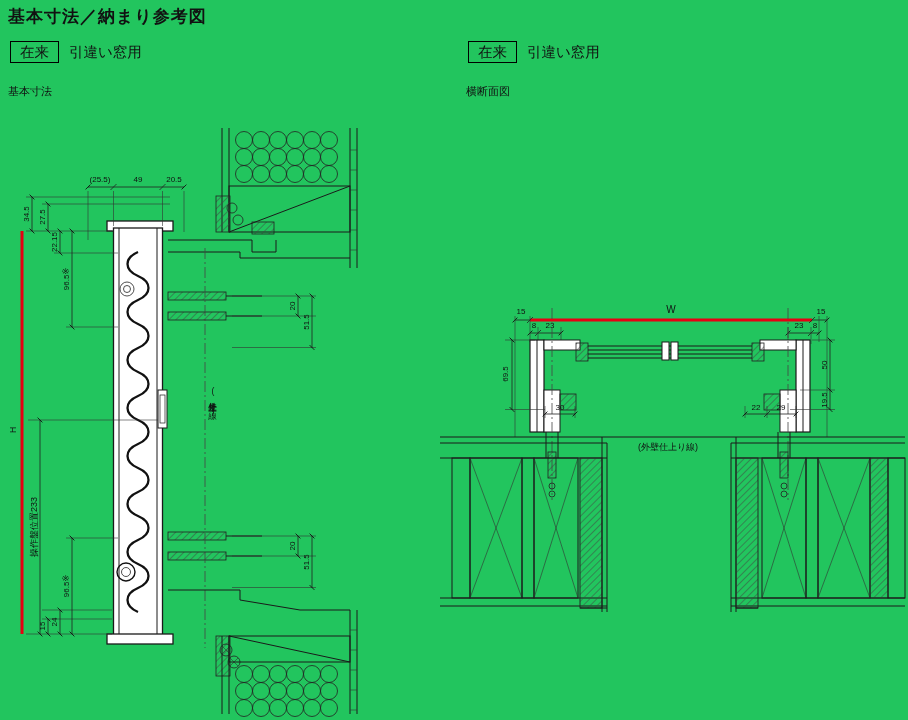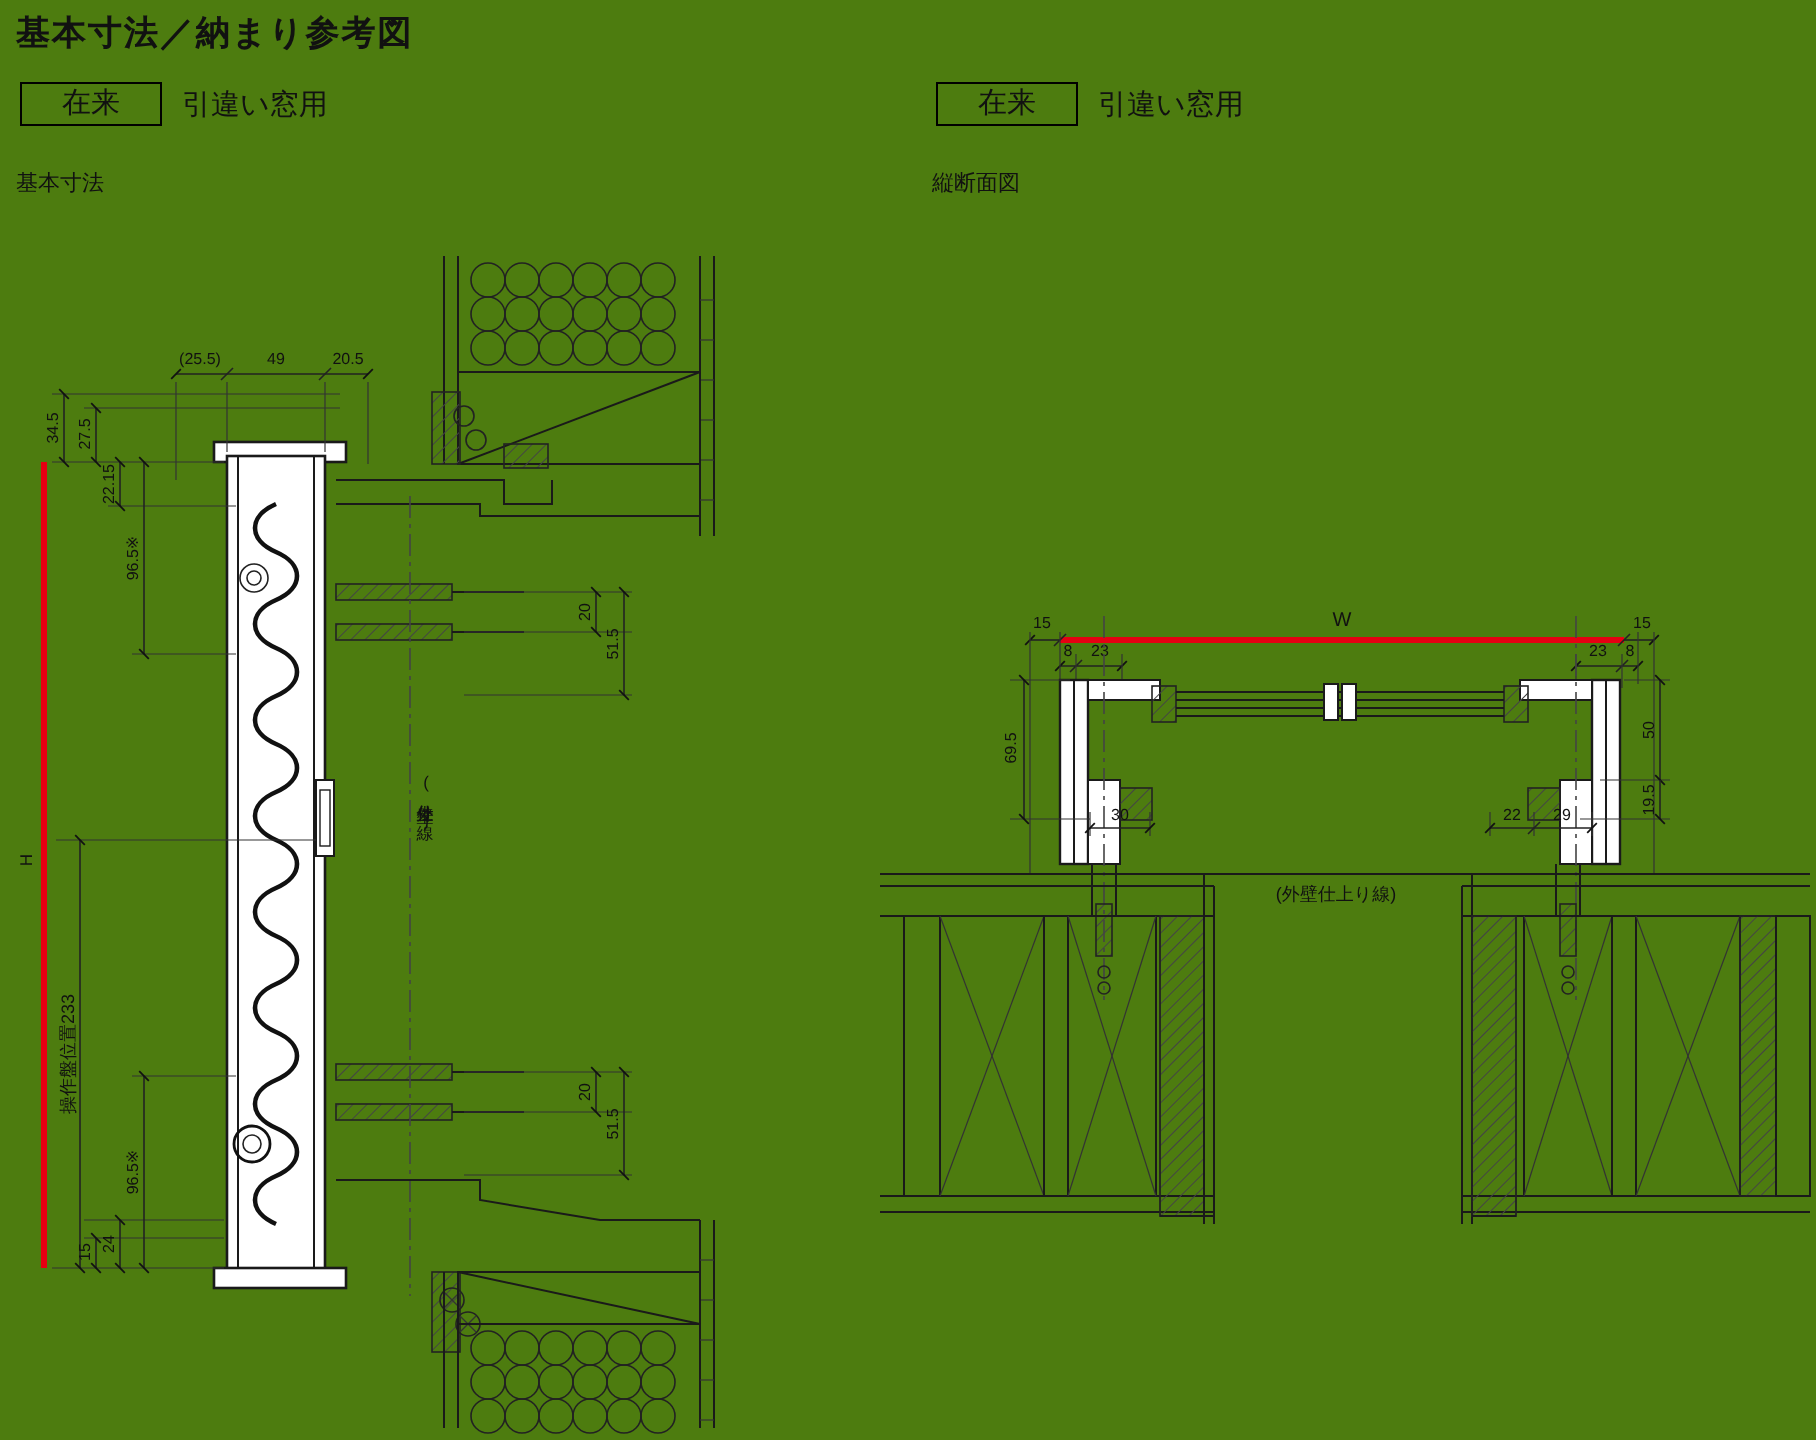--- a/index.html
+++ b/index.html
@@ -1,21 +1,21 @@
 <!DOCTYPE html>
 <html><head>
 <meta charset="utf-8">
 <style>
   html,body{margin:0;padding:0;background:#fff;}
-  #page{position:relative;width:908px;height:720px;background:#4d7c0f;overflow:hidden;
+  #page{position:relative;width:908px;height:720px;background:#22c55e;overflow:hidden;
         font-family:"Liberation Sans","DejaVu Sans",sans-serif;color:#111;}
   .abs{position:absolute;}
   .page-title{left:8px;top:5px;font-size:17px;font-weight:bold;letter-spacing:1px;}
   .sec-head{display:flex;align-items:center;gap:10px;font-size:14.5px;}
-  .tagbox{border:1.6px solid #000;padding:1px 20px;line-height:1.25;}
+  .tagbox{border:1.6px solid #000;padding:1px 9px;line-height:1.25;}
   .viewlab{font-size:11px;}
   svg text{fill:#111;font-family:"Liberation Sans","DejaVu Sans",sans-serif;}
   .d{font-size:8.5px;}
   .ds{font-size:8px;}
   .w{font-size:10px;}
   .vtext{writing-mode:vertical-rl;text-orientation:upright;font-size:8.5px;}
   .thin{stroke:#333;stroke-width:0.6;}
   .ln{stroke:#1a1a1a;stroke-width:1;fill:none;}
   .dim{stroke:#222;stroke-width:0.8;fill:none;}
   .cl{stroke:#444;stroke-width:0.8;fill:none;stroke-dasharray:11 3 2 3;}
@@ -31,21 +31,21 @@
   <div class="abs sec-head" style="left:10px;top:41px;">
     <span class="tagbox">在来</span>
     <span>引違い窓用</span>
   </div>
   <div class="abs viewlab" style="left:8px;top:84px;">基本寸法</div>
 
   <div class="abs sec-head" style="left:468px;top:41px;">
     <span class="tagbox">在来</span>
     <span>引違い窓用</span>
   </div>
-  <div class="abs viewlab" style="left:466px;top:84px;">縦断面図</div>
+  <div class="abs viewlab" style="left:466px;top:84px;">横断面図</div>
 
   <svg class="abs" style="left:0;top:0;" width="908" height="720" viewBox="0 0 908 720">
     <defs>
       <marker id="tk" markerWidth="8" markerHeight="8" refX="4" refY="4" orient="auto">
         <line x1="1" y1="7" x2="7" y2="1" stroke="#111" stroke-width="1.1"></line>
       </marker>
       <pattern id="hA" width="5" height="5" patternUnits="userSpaceOnUse" patternTransform="rotate(45)">
         <line x1="0" y1="0" x2="0" y2="5" stroke="#444" stroke-width="1"></line>
       </pattern>
     </defs>

